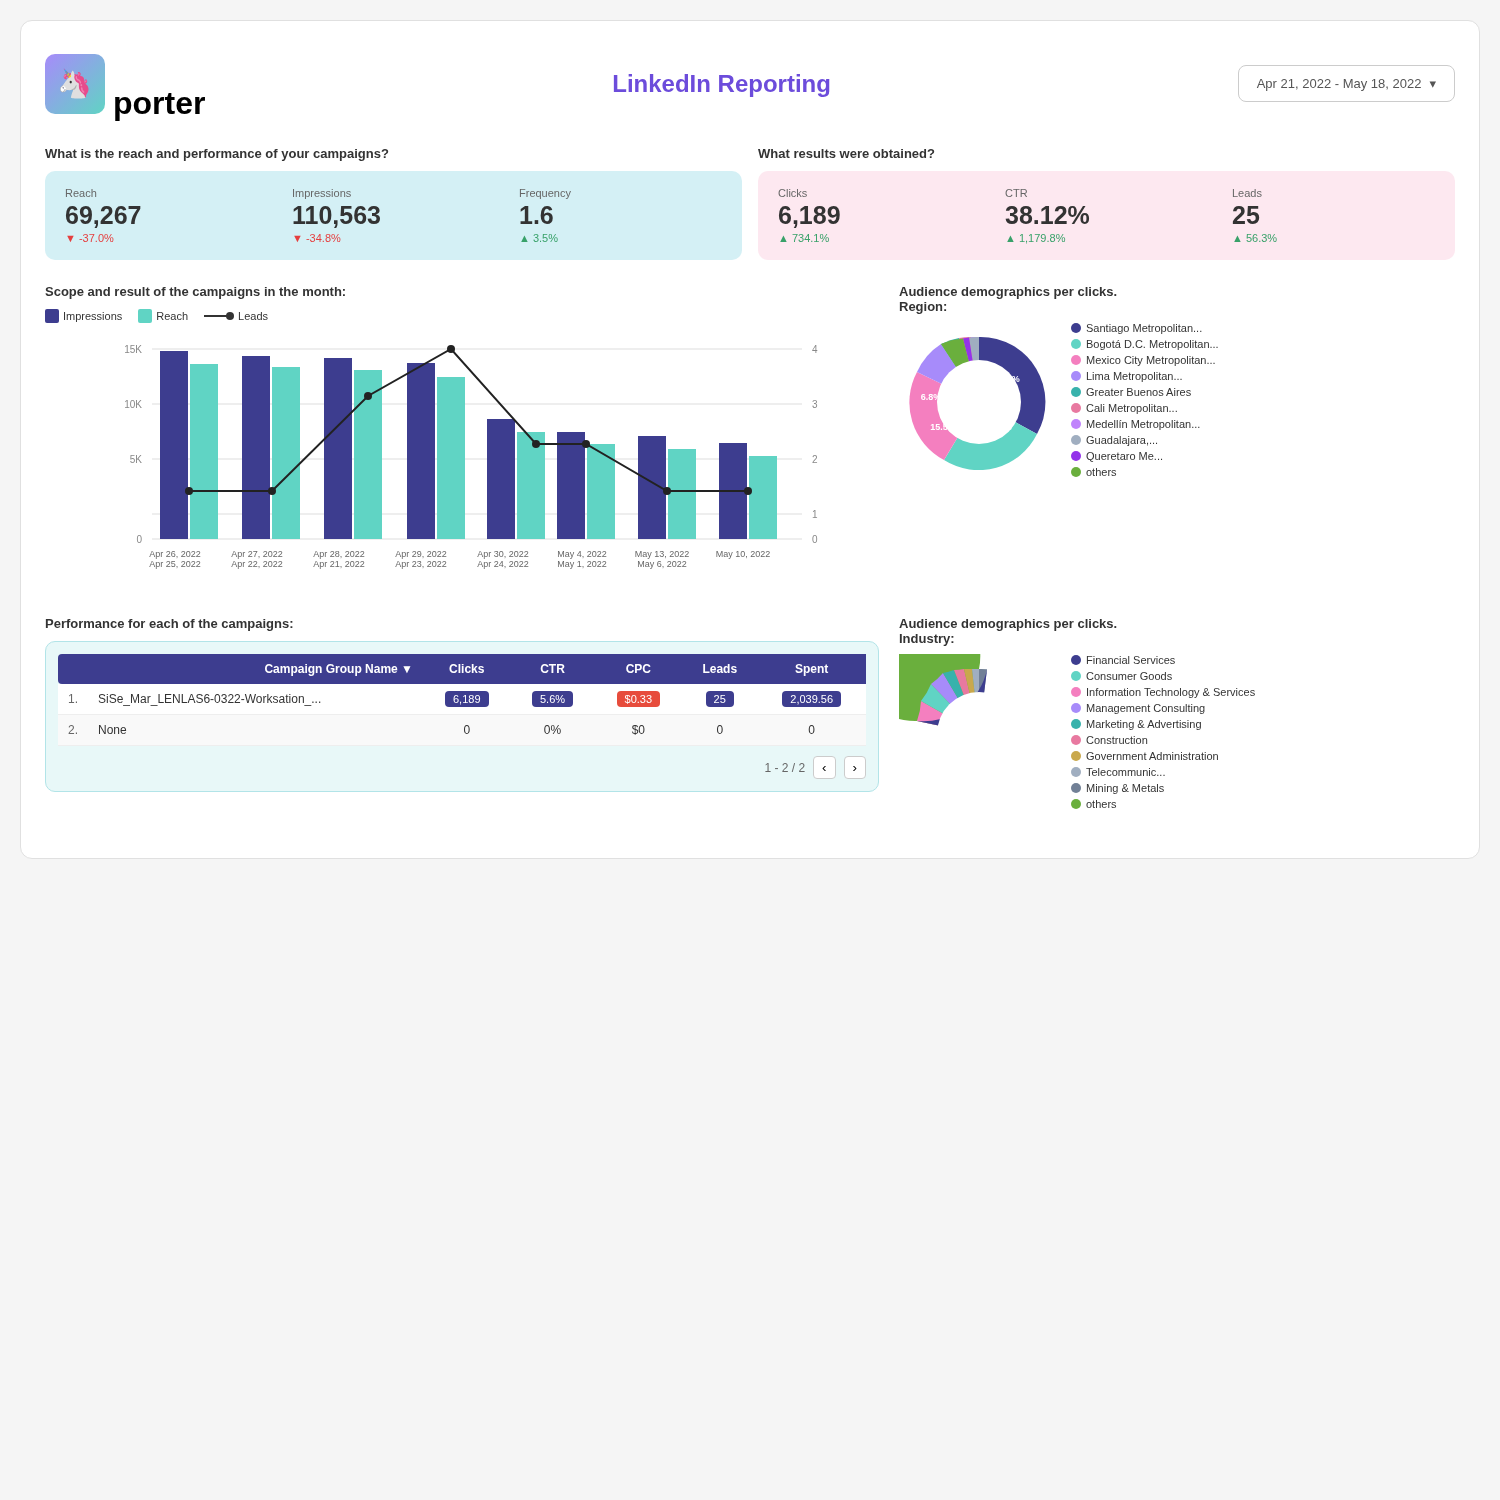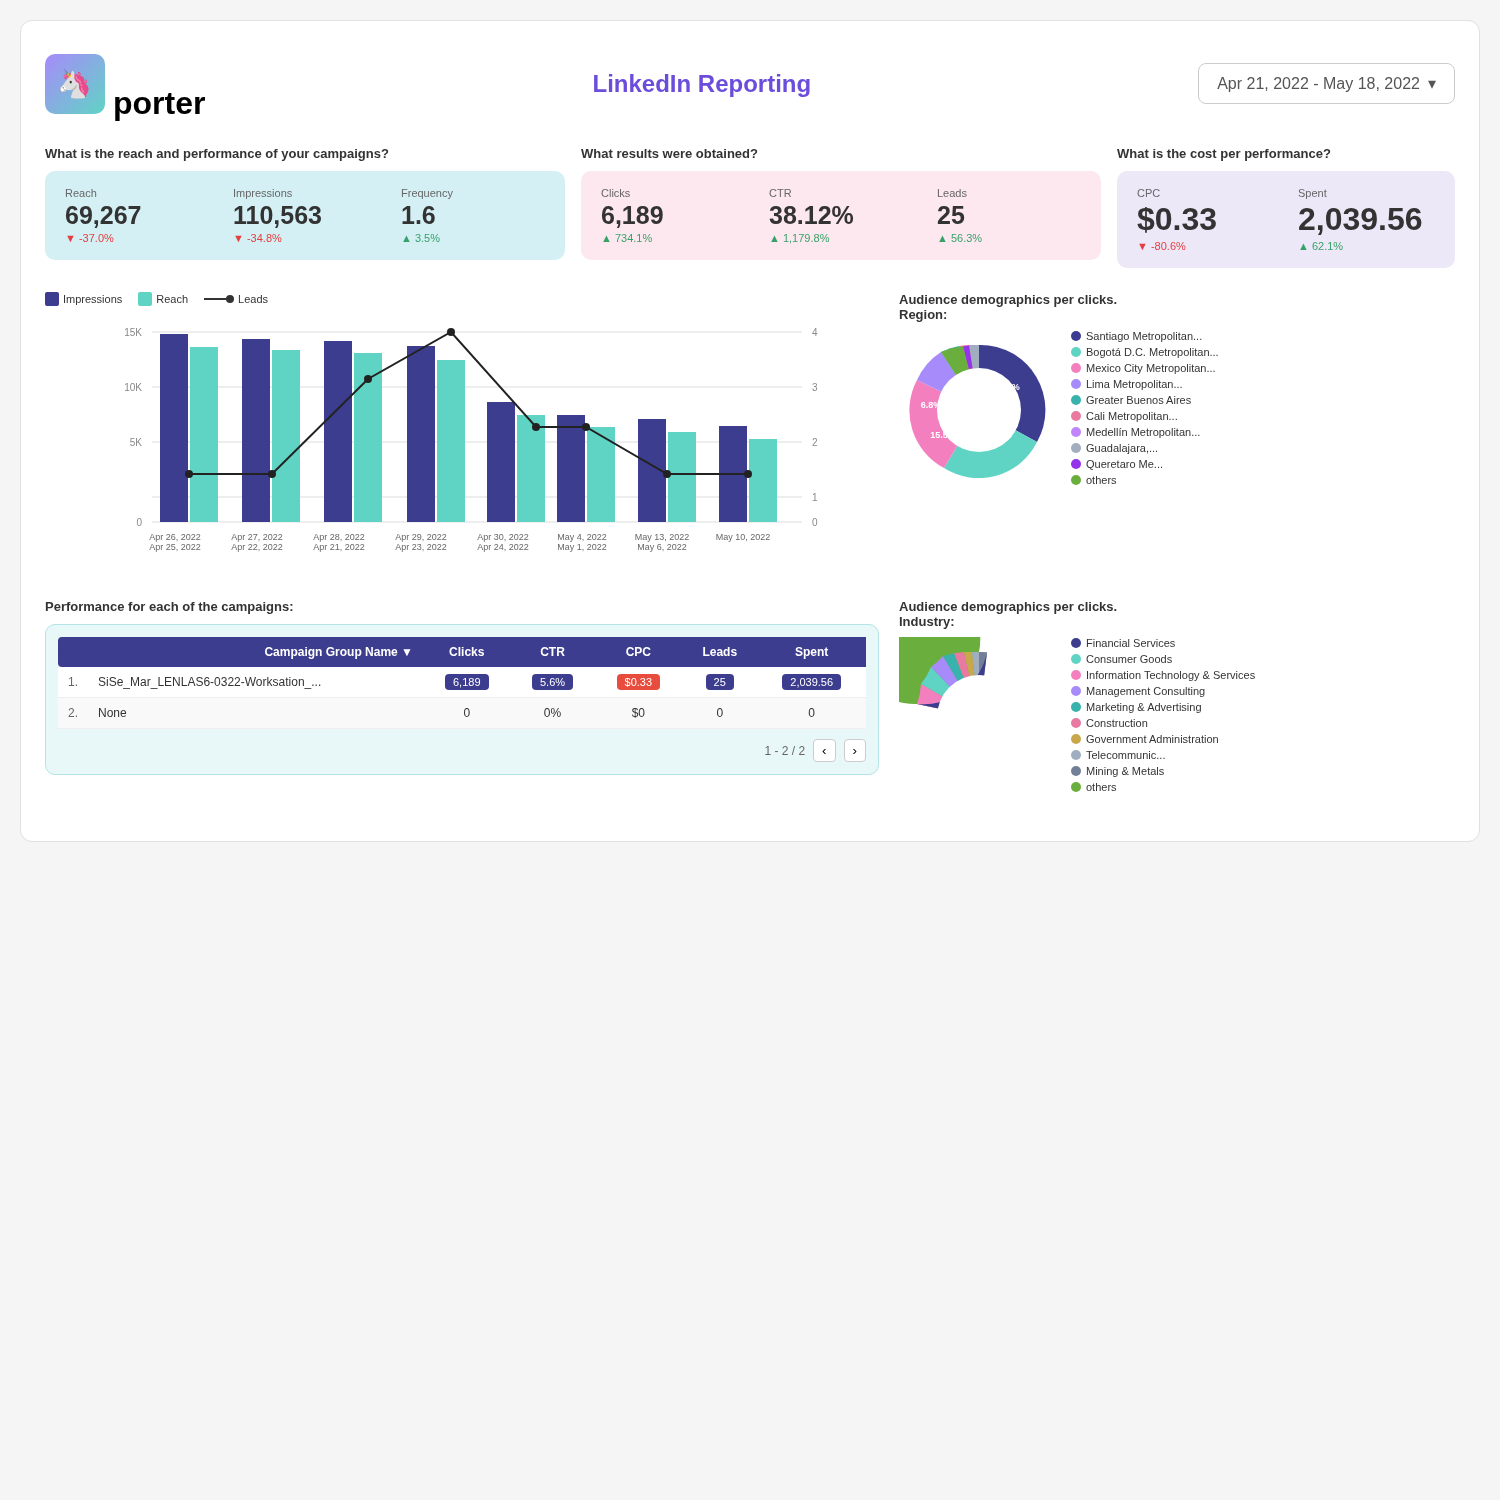--- a/index.html
+++ b/index.html
@@ -6,21 +6,21 @@
     body { font-family: 'Segoe UI', Arial, sans-serif; background: #f5f5f5; padding: 20px; font-size: 13px; color: #333; }
     
     .main-container { background: white; border-radius: 12px; border: 1.5px solid #e0e0e0; padding: 24px; max-width: 1460px; margin: 0 auto; }
     
     
     .header { display: flex; align-items: center; justify-content: space-between; margin-bottom: 24px; }
     .logo-section { display: flex; align-items: center; gap: 8px; }
     .logo-icon { width: 60px; height: 60px; background: linear-gradient(135deg, #a78bfa, #60d4c4); border-radius: 10px; display: flex; align-items: center; justify-content: center; font-size: 28px; }
     .logo-text { font-size: 32px; font-weight: 700; color: #000000; margin-top: 40px; }
     .header-title { font-size: 24px; font-weight: 700; color: #6c4cdb; }
-    .date-selector { border: 1.5px solid #ccc; border-radius: 8px; padding: 10px 18px; font-size: 16px; display: flex; align-items: center; gap: 8px; cursor: pointer; color: #555; }
+    .date-selector { border: 1.5px solid #ccc; border-radius: 8px; padding: 10px 18px; font-size: 13px; display: flex; align-items: center; gap: 8px; cursor: pointer; color: #555; }
     
     
     .section-label { font-size: 13px; font-weight: 700; color: #333; margin-bottom: 10px; }
     
     
     .metrics-row { display: flex; gap: 16px; margin-bottom: 24px; }
     
     .metric-card { border-radius: 10px; padding: 16px 20px; flex: 1; }
     .metric-card.blue { background: #d4f0f5; }
     .metric-card.pink { background: #fde8f0; }
@@ -142,42 +142,26 @@
           </div>
           <div class="metric-item">
             <div class="metric-sublabel">Leads</div>
             <div class="metric-value">25</div>
             <div class="metric-delta up">▲ 56.3%</div>
           </div>
         </div>
       </div>
     </div>
 
-    <div style="flex:0.65">
-      <div class="section-label">What is the cost per performance?</div>
-      <div class="metric-card purple">
-        <div class="metric-card-inner">
-          <div class="metric-item">
-            <div class="metric-sublabel">CPC</div>
-            <div class="metric-value large">$0.33</div>
-            <div class="metric-delta down">▼ -80.6%</div>
-          </div>
-          <div class="metric-item">
-            <div class="metric-sublabel">Spent</div>
-            <div class="metric-value large">2,039.56</div>
-            <div class="metric-delta up">▲ 62.1%</div>
-          </div>
-        </div>
-      </div>
-    </div>
   </div>
 
   <div class="middle-section">
 
     <div class="chart-section">
+      <div class="section-label">Scope and result of the campaigns in the month:</div>
       <div class="chart-legend">
         <div style="display:flex;align-items:center;gap:4px">
           <span class="legend-bar" style="background:#3d3d8f;"></span>
           <span>Impressions</span>
         </div>
         <div style="display:flex;align-items:center;gap:4px">
           <span class="legend-bar" style="background:#60d4c4;"></span>
           <span>Reach</span>
         </div>
         <div style="display:flex;align-items:center;gap:4px">

